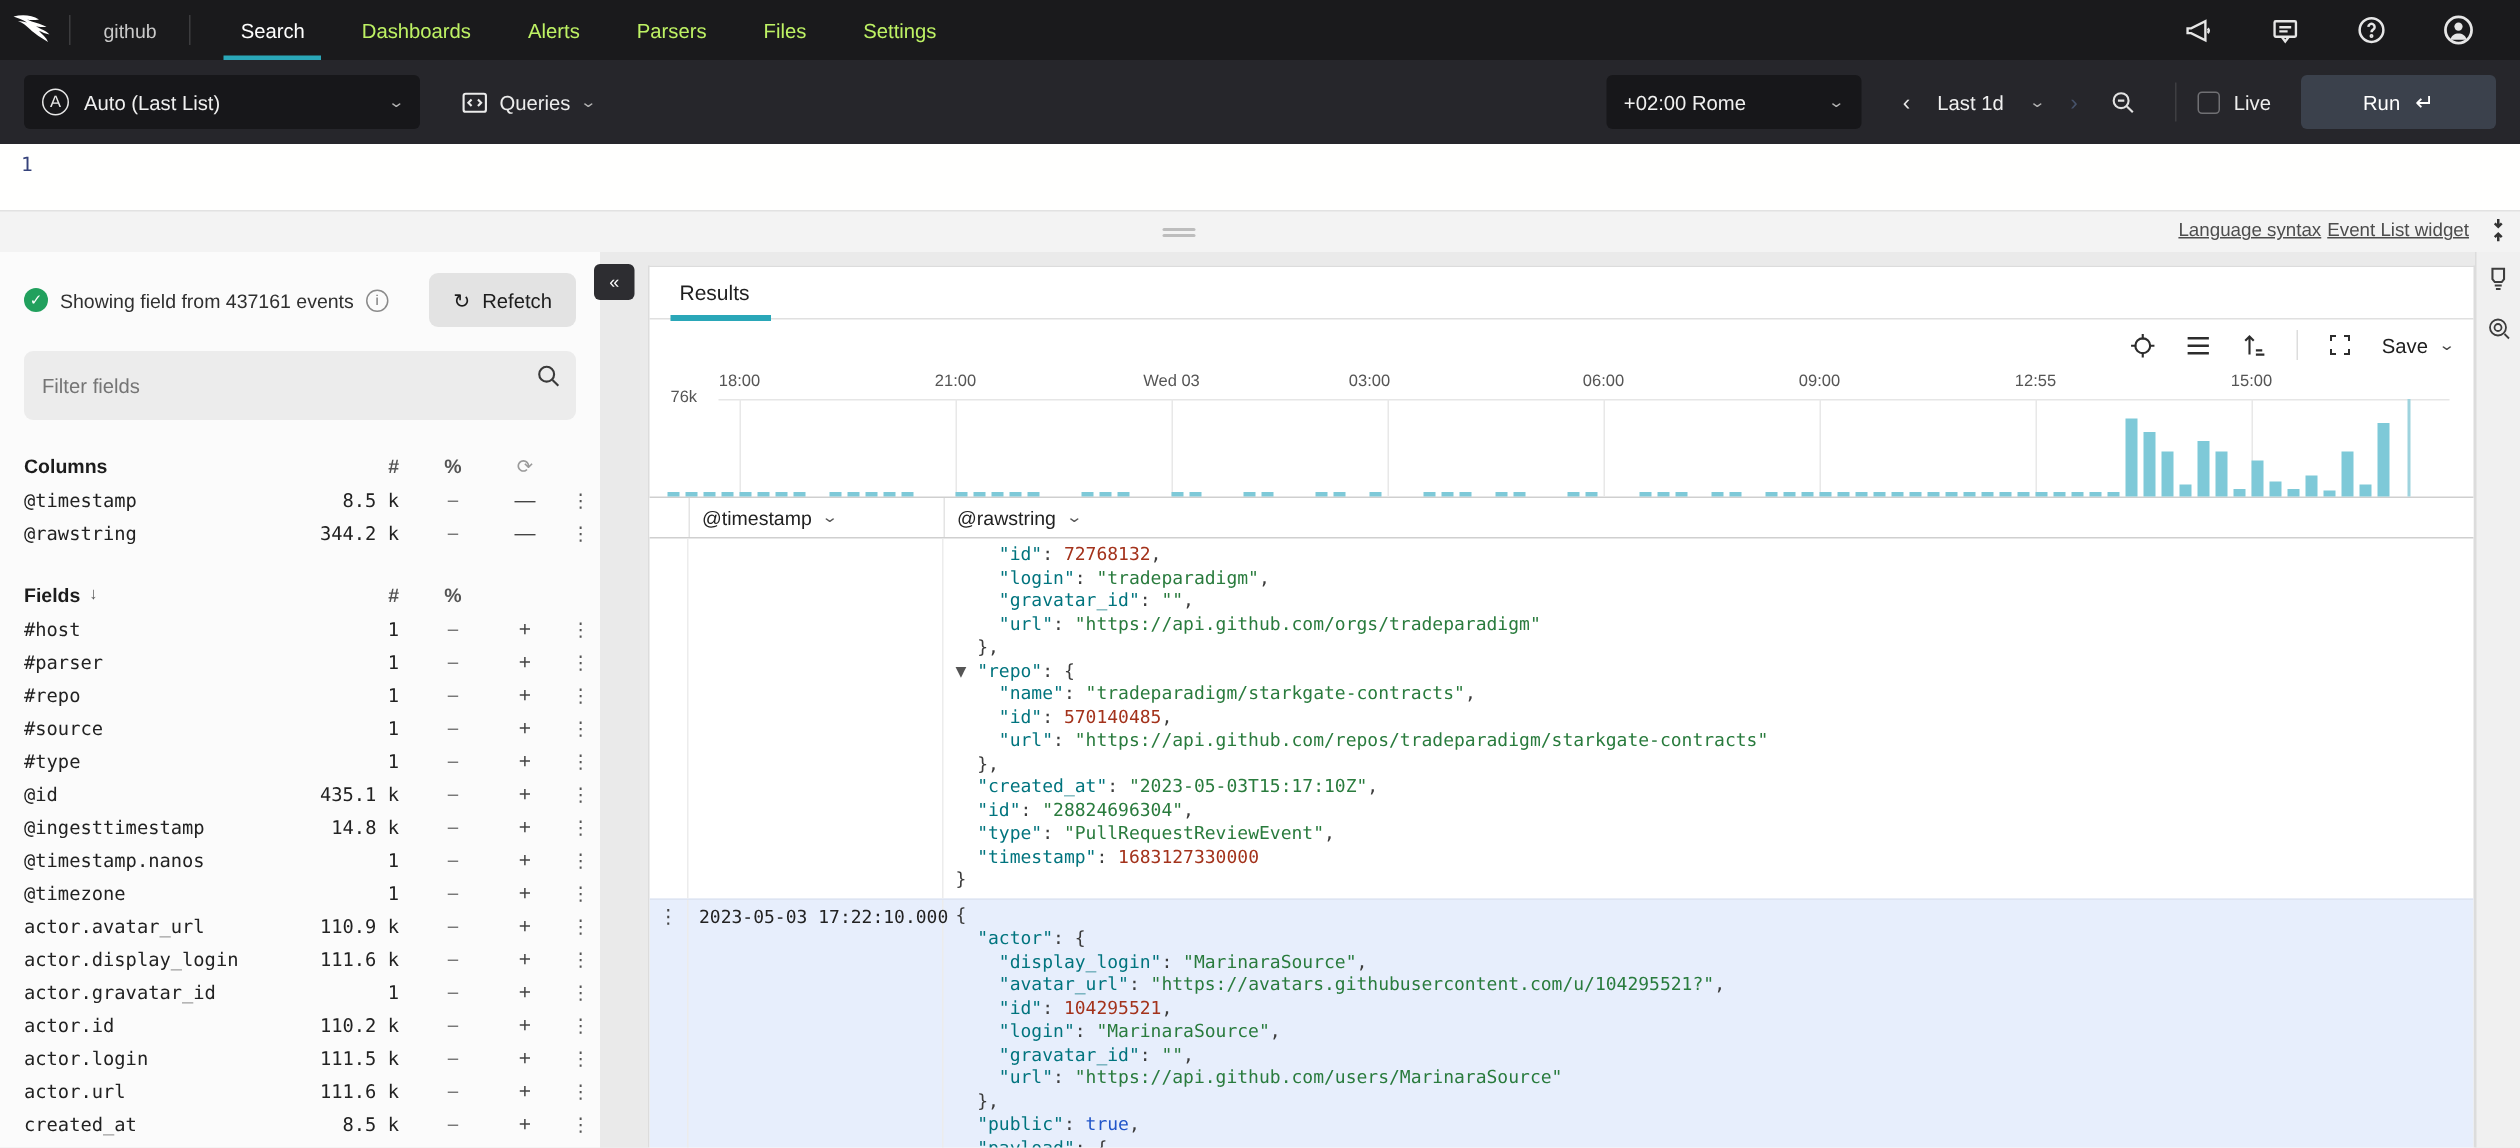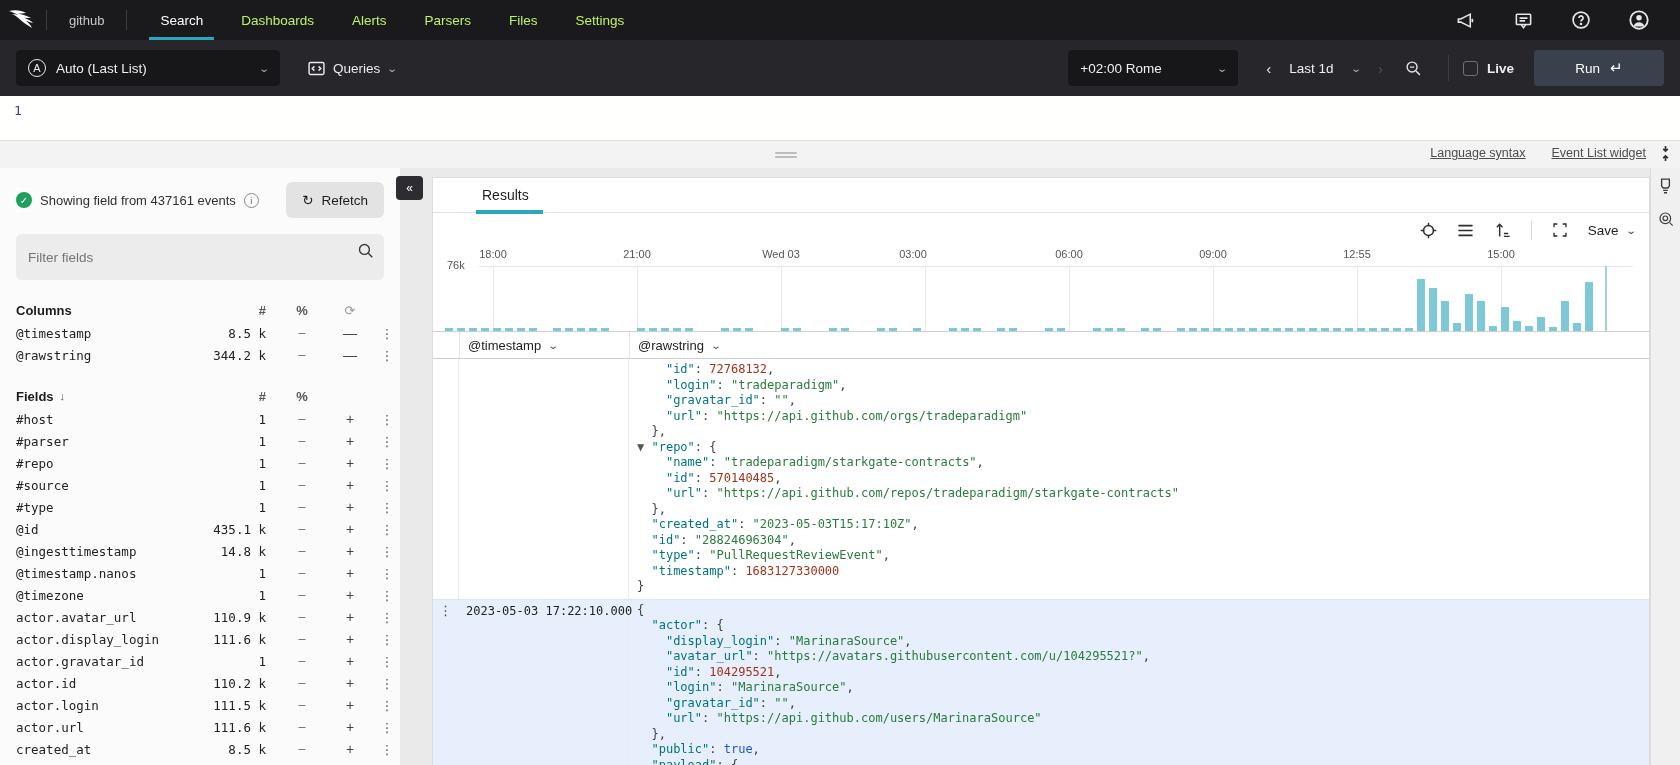--- a/index.html
+++ b/index.html
@@ -37,36 +37,36 @@
   .chev { font-size:10px; color:#b5b5b5; transform:scaleX(1.4); }
   .qb-spacer { flex:1; }
   .tz-box { width:170px; padding:0 12px; margin-right:18px; }
   .tz-box .grow { flex:1; }
   .arrow-btn { color:#e8e8e8; font-size:15px; padding:0 10px; cursor:pointer; }
   .range-label { color:#f0f0f0; font-size:13.5px; display:flex; align-items:center; gap:18px;
                  padding:0 8px; cursor:pointer; }
   .arrow-btn.disabled { color:#47536b; }
   .zoomout-btn { color:#e2e2e2; padding:0 12px; cursor:pointer; display:flex; align-items:center; }
   .vdiv { width:1px; height:26px; background:#3e3e42; margin:0 14px; }
-  .live-wrap { display:flex; align-items:center; gap:9px; color:#ededed; font-size:13.5px; margin-right:20px;font-weight:bold; }
+  .live-wrap { display:flex; align-items:center; gap:9px; color:#ededed; font-size:13.5px; margin-right:20px; }
   .checkbox { width:15px; height:15px; border:1.5px solid #707074; border-radius:3px; background:transparent; cursor:pointer; }
   .run-btn { width:130px; height:36px; background:#3b414c; border-radius:4px; color:#fff; font-size:13.5px;
              display:flex; align-items:center; justify-content:center; gap:10px; cursor:pointer; }
   .run-btn .ret { font-size:15px; }
 
   
   .editor { position:absolute; left:0; top:96px; width:1680px; height:44px; background:#fffffe; }
   .editor .line-no { position:absolute; left:14px; top:7px; color:#36437b; font-size:13px; }
 
   
   .efooter { position:absolute; left:0; top:140px; width:1680px; height:28px; background:#f3f3f3;
              border-top:1px solid #e2e2e2; }
   .drag-handle { position:absolute; left:775px; top:9px; width:22px; color:#b0b0b0; }
   .drag-handle div { height:2px; background:#bdbdbd; margin:2px 0; border-radius:1px; }
-  .efooter-links { position:absolute; right:34px; top:5px; display:flex; gap:26px; align-items:center; }
+  .efooter-links { position:absolute; right:34px; top:5px; display:flex; gap:4px; align-items:center; }
   .efooter-links a { color:#4d4d4d; font-size:12.5px; text-decoration:underline; cursor:pointer; }
   .collapse-editor { position:absolute; right:8px; top:5px; color:#333; cursor:pointer; }
 
   
   .main { position:absolute; left:0; top:168px; width:1680px; height:597px; background:#eaeaea; }
 
   
   .sidebar { position:absolute; left:0; top:0; width:400px; height:597px; background:#fbfbfb; overflow:hidden; }
   .sb-head { display:flex; align-items:center; padding:14px 16px 0 16px; }
   .sb-status { display:flex; align-items:center; gap:8px; flex:1; }
@@ -100,21 +100,21 @@
   .sb-row .kebab { text-align:center; color:#555; cursor:pointer; letter-spacing:0; }
 
   
   .sb-collapse { position:absolute; left:396px; top:8px; width:27px; height:24px; background:#2d2d31;
                  border-radius:4px; color:#fff; font-size:12px; display:flex; align-items:center;
                  justify-content:center; cursor:pointer; z-index:5; }
 
   
   .results { position:absolute; left:432px; top:9px; width:1218px; height:588px; background:#ffffff;
              border:1px solid #dcdcdc; border-bottom:none; display:flex; flex-direction:column; }
-  .tabrow { position:relative; height:35px; border-bottom:1px solid #e0e0e0; display:flex; align-items:center;padding-left:29px; }
+  .tabrow { position:relative; height:35px; border-bottom:1px solid #e0e0e0; display:flex; align-items:center; }
   .tab { position:relative; height:35px; display:flex; align-items:center; padding:0 20px;
          font-size:14px; color:#1e1e1e; cursor:pointer; }
   .tab.active::after { content:""; position:absolute; left:14px; right:6px; bottom:-1px; height:4px;
                        background:var(--accent); }
   .ctoolbar { height:34px; display:flex; align-items:center; justify-content:flex-end; gap:20px;
               padding-right:14px; }
   .ct-icon { color:#2d2d2d; display:flex; align-items:center; cursor:pointer; }
   .ct-div { width:1px; height:20px; background:#ddd; }
   .save-btn { display:flex; align-items:center; gap:8px; font-size:13.5px; color:#1e1e1e; cursor:pointer; }
   .save-btn .chev { color:#444; }

